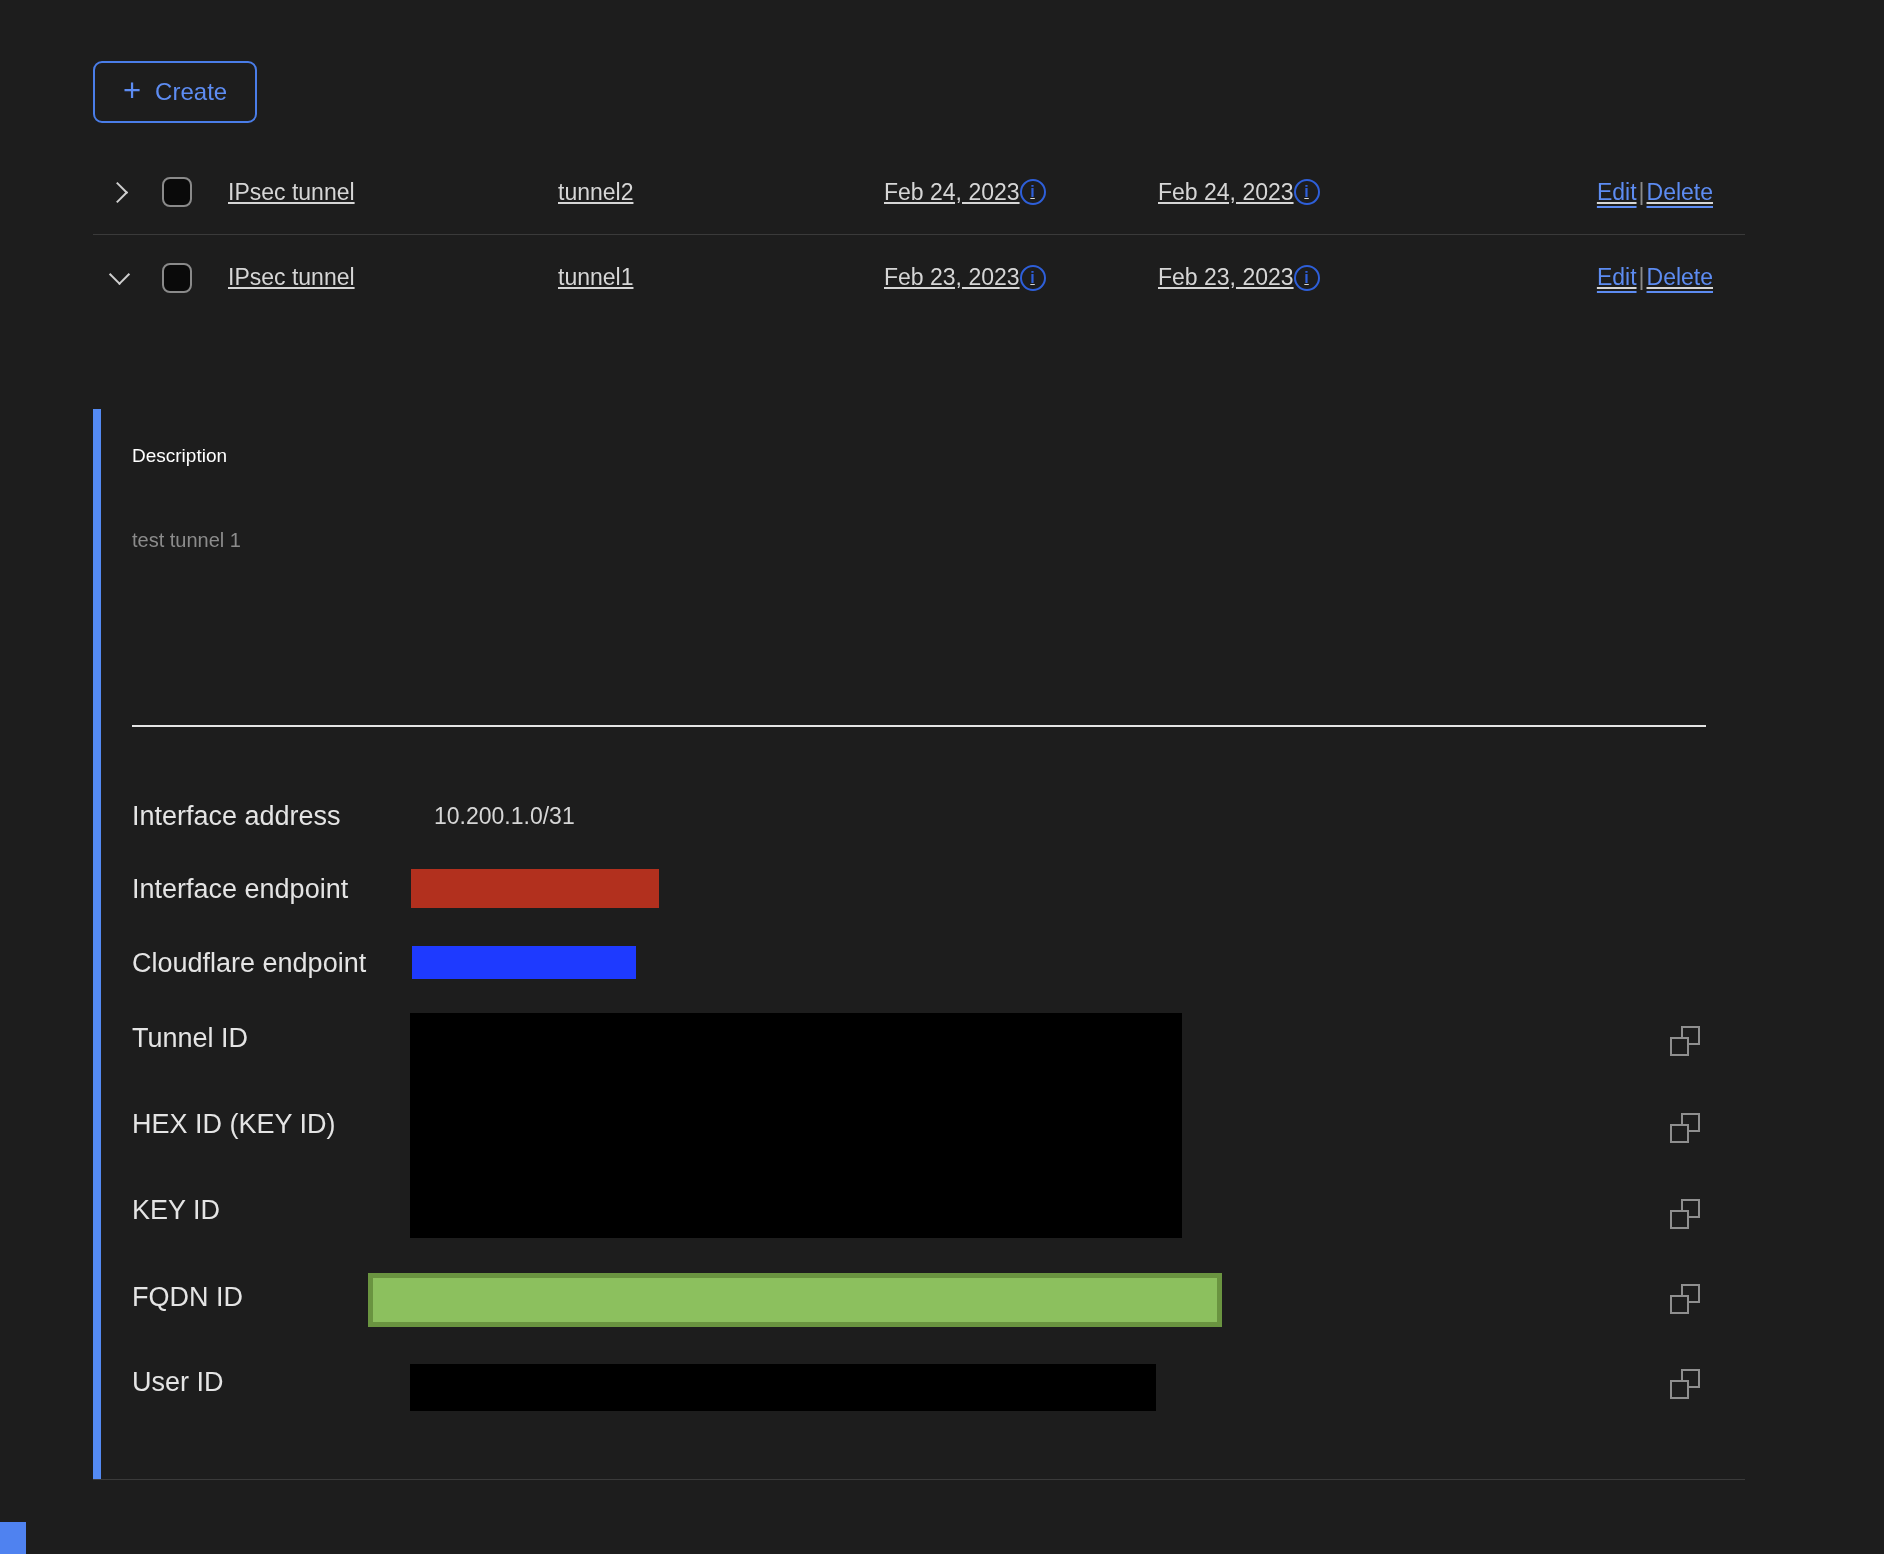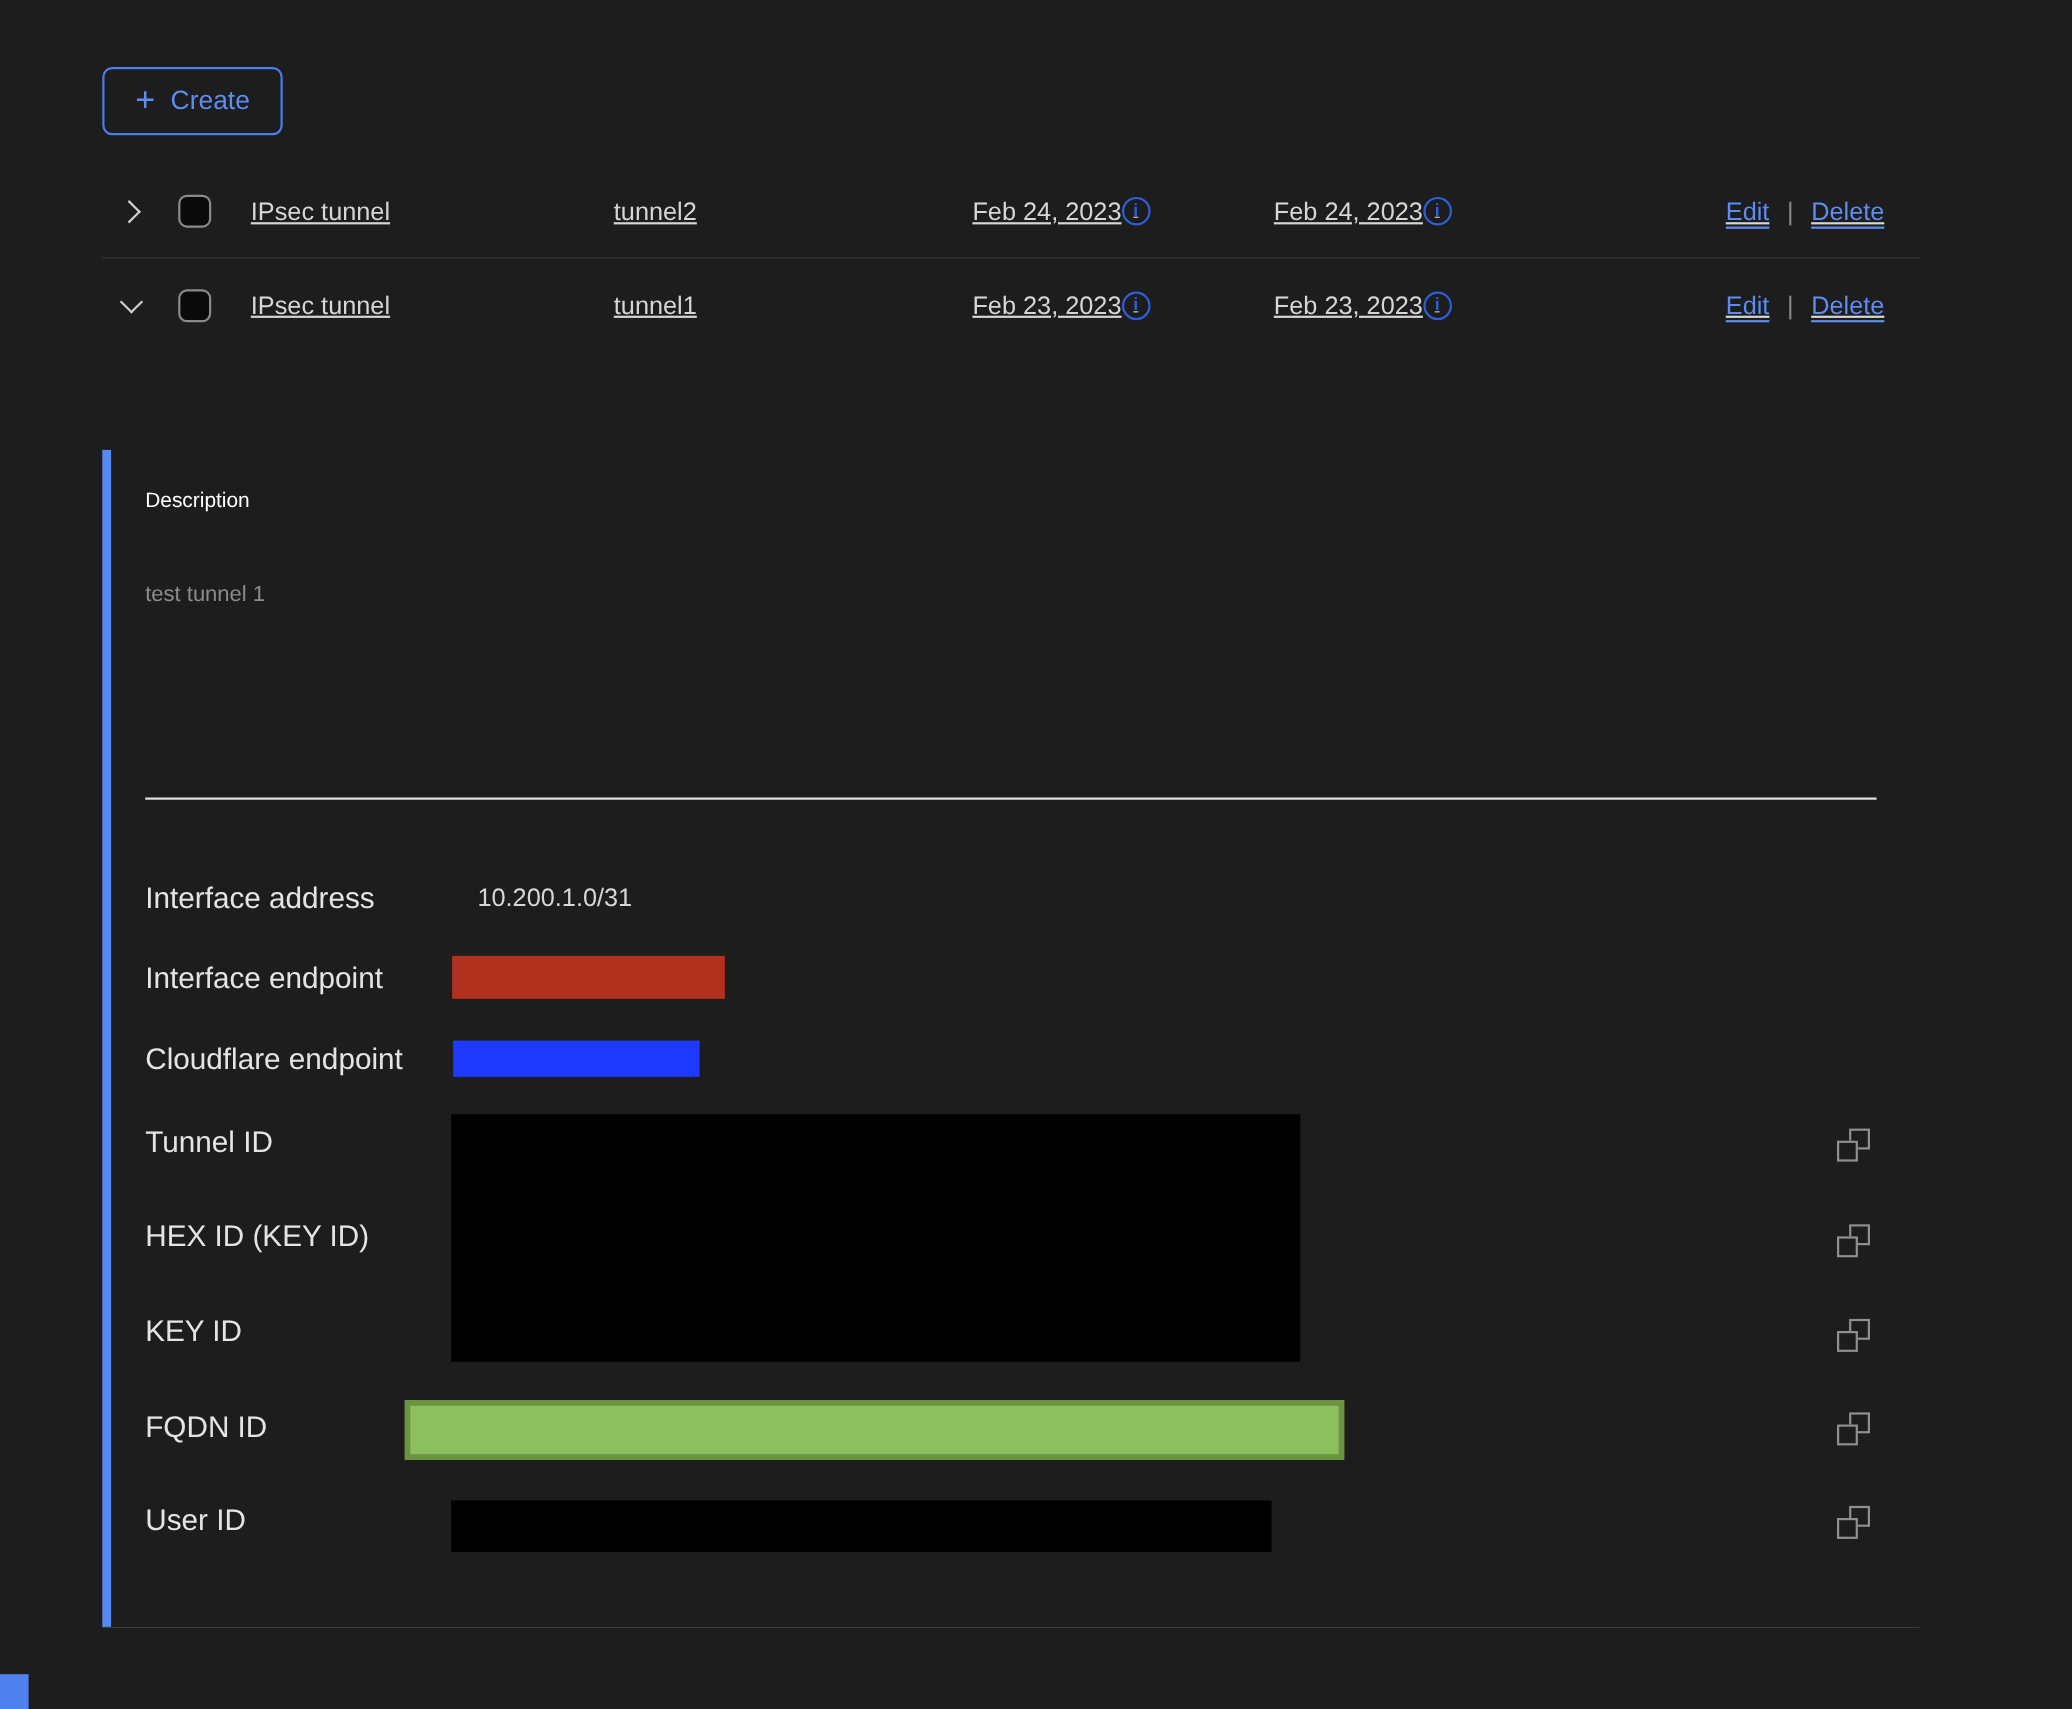--- a/index.html
+++ b/index.html
@@ -56,21 +56,21 @@
   .chev.down  { transform: rotate(45deg); margin-top: -6px; }
 
   .date-cell { display: flex; align-items: center; }
   .info-icon {
     width: 26px; height: 26px; flex: 0 0 26px;
     border: 2px solid #2e5fd9; border-radius: 50%;
     color: #2e5fd9; font-size: 16px; font-weight: 600;
     display: inline-flex; align-items: center; justify-content: center;
     cursor: pointer;
   }
-  .actions { display: flex; align-items: center; justify-content: flex-end; padding-right: 32px; gap: 16px; }
+  .actions { display: flex; align-items: center; justify-content: flex-end; padding-right: 32px; gap: 2px; }
   .link {
     color: #5d8cf2; text-decoration: underline; text-underline-offset: 6px;
     font-size: 23px; cursor: pointer;
   }
   .pipe { color: #8a8a8a; }
 
   
   .panel {
     position: absolute; left: 93px; top: 409px;
     width: 1652px; height: 1071px;

